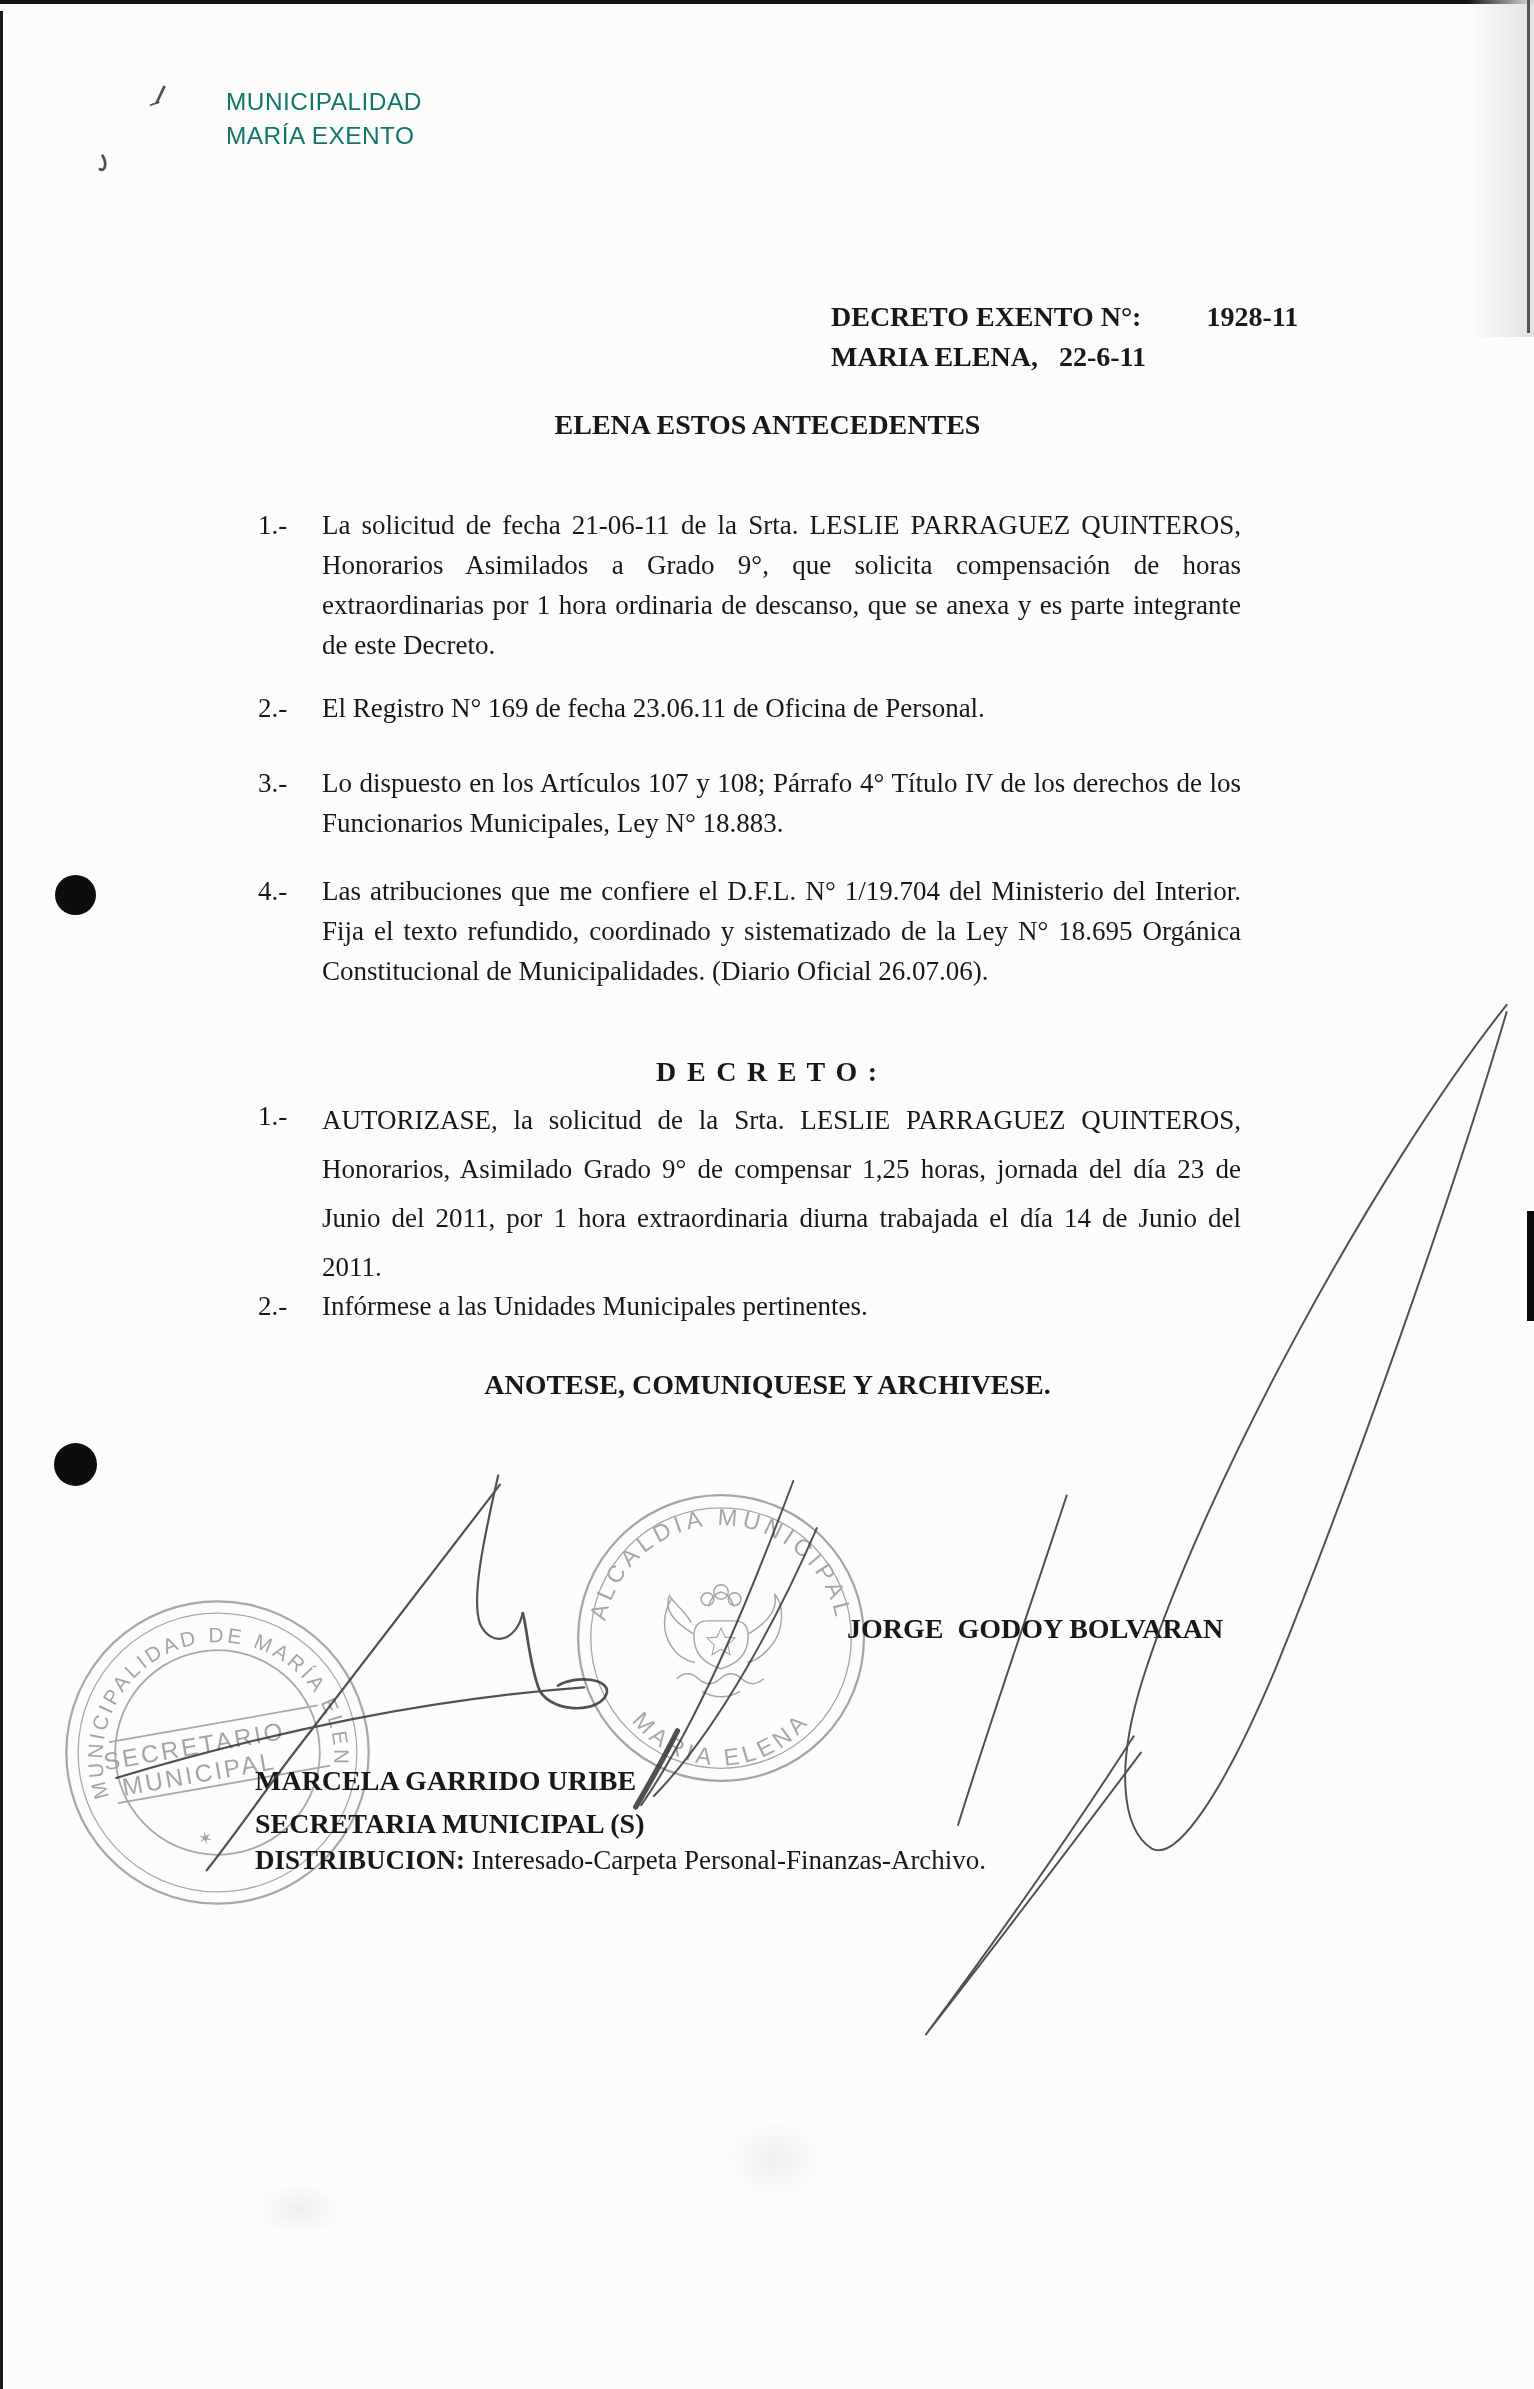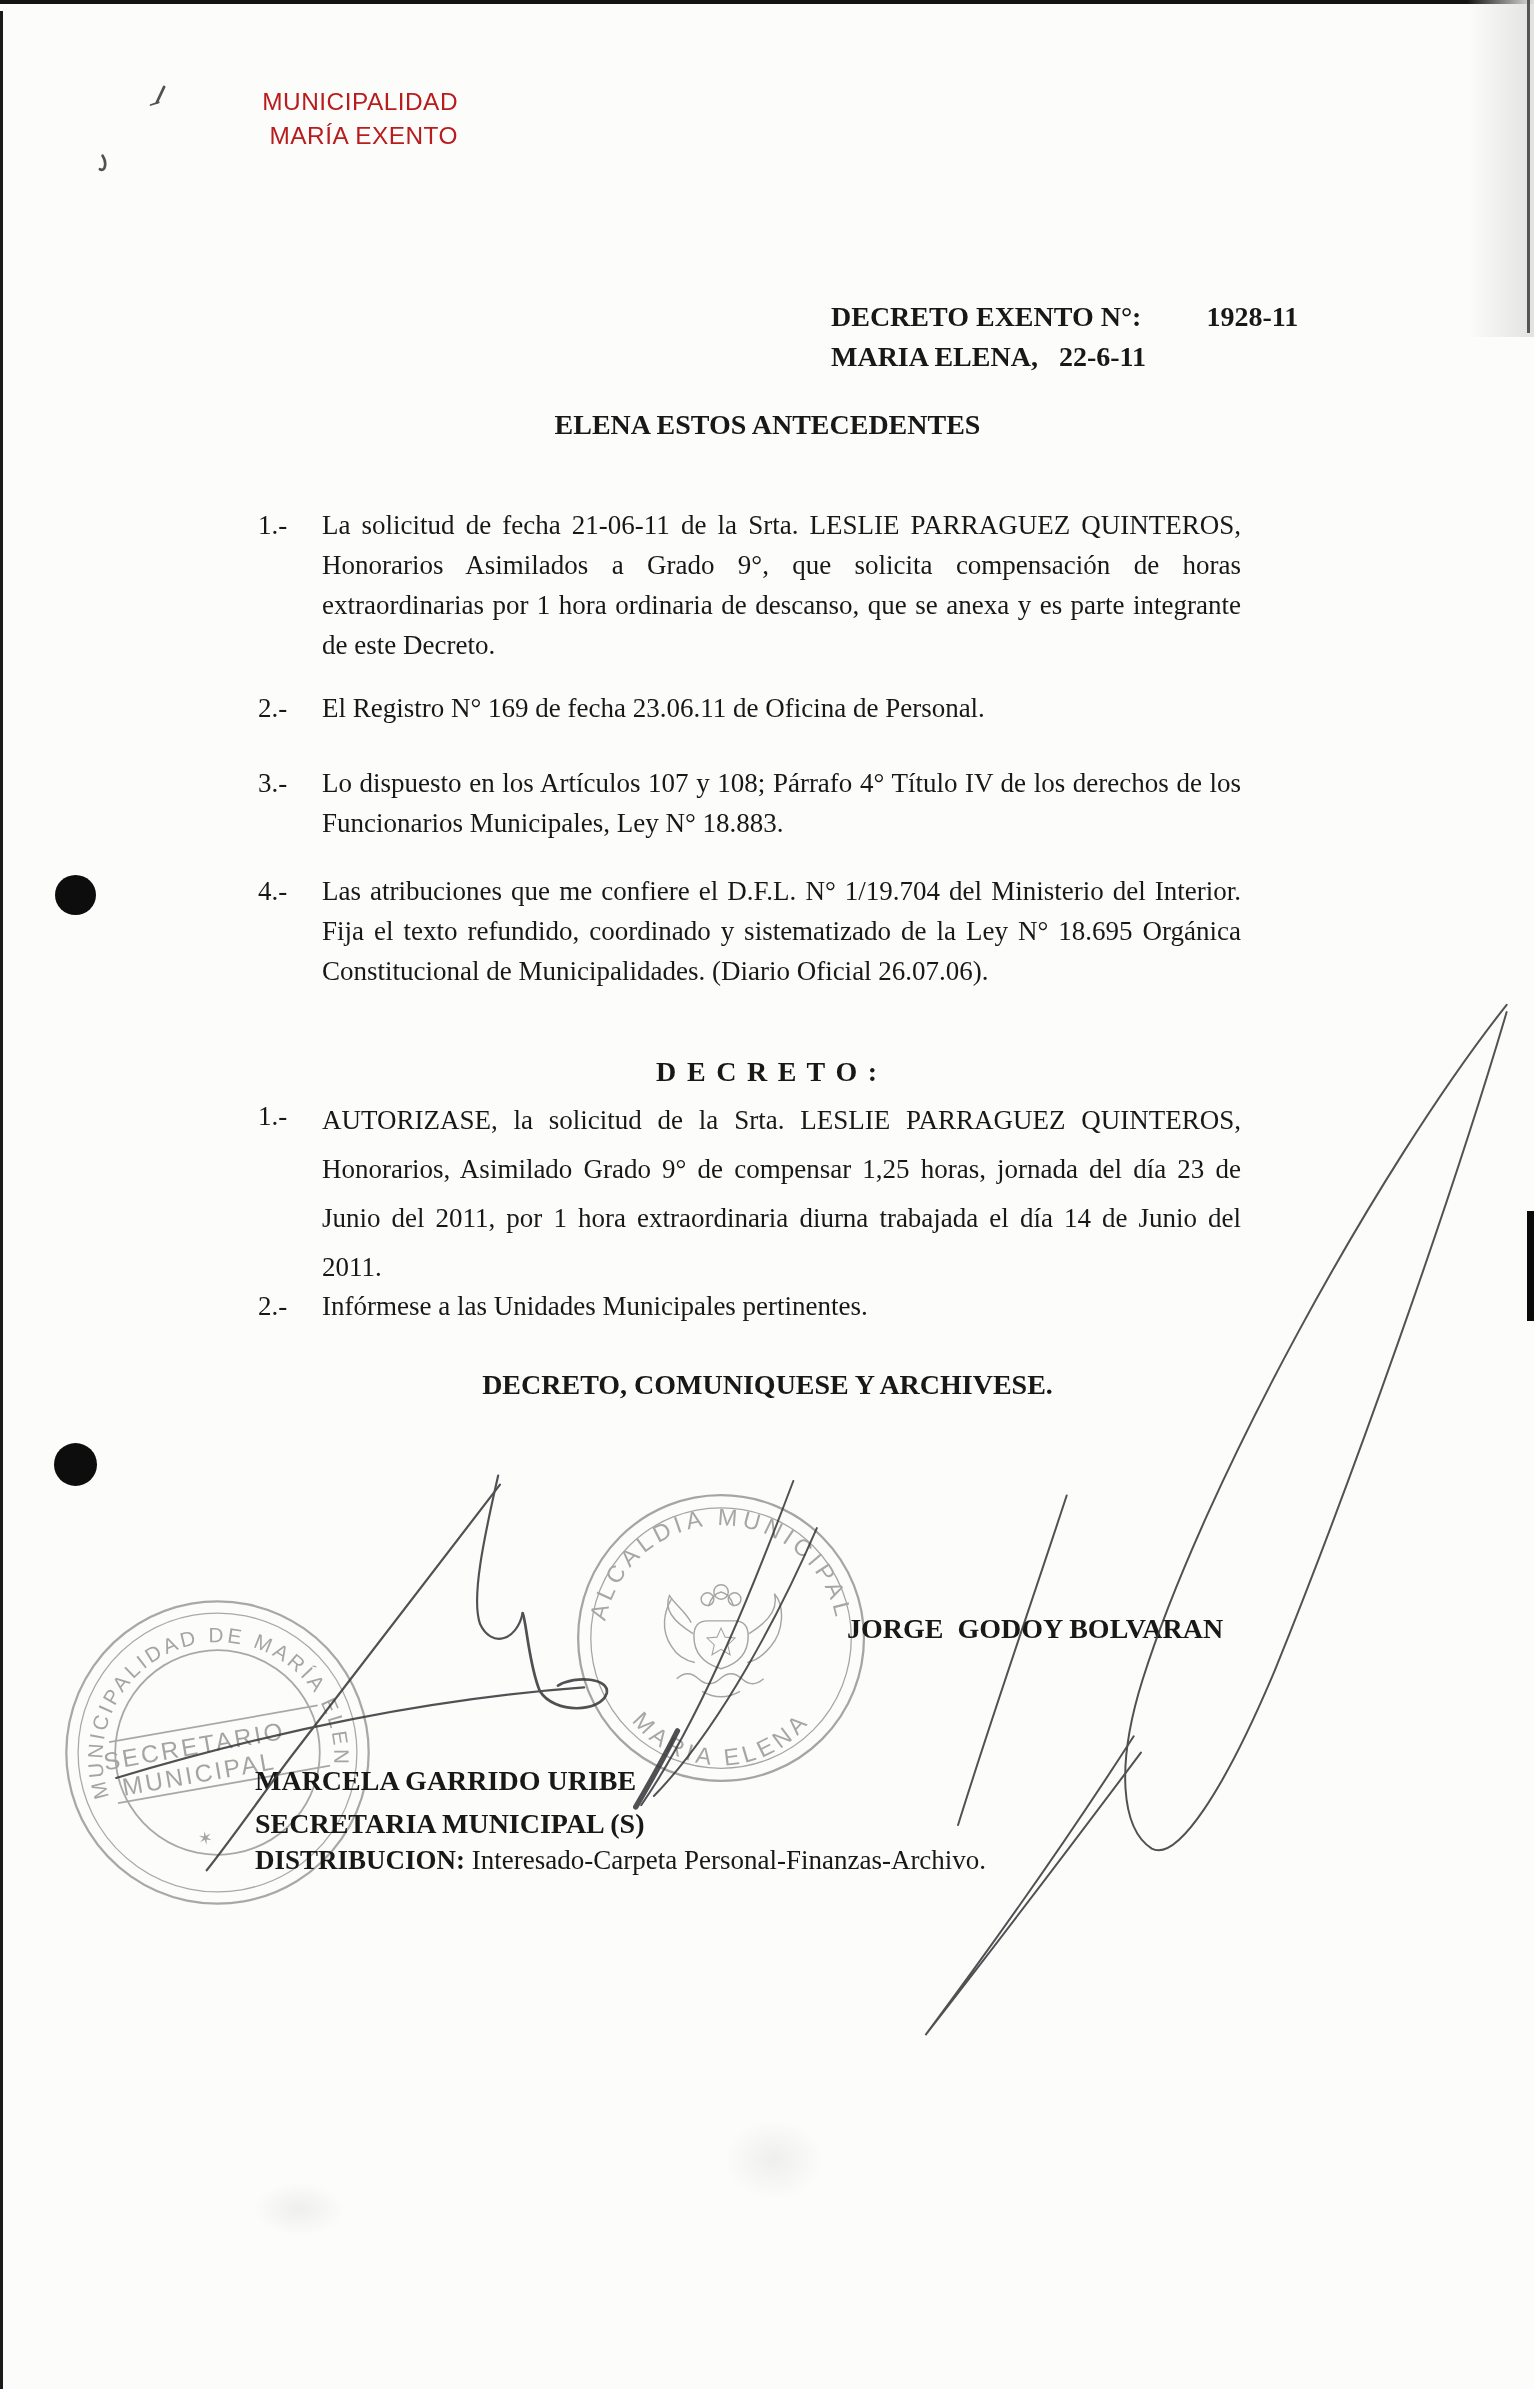--- a/index.html
+++ b/index.html
@@ -15,23 +15,23 @@
   .edge-top{position:absolute;left:0;top:0;width:100%;height:3.6px;background:#141414;}
   .edge-left{position:absolute;left:0;top:11px;width:2.7px;height:2379px;background:#1a1a1a;}
   .corner-shadow{position:absolute;right:0;top:0;width:80px;height:337px;
     background:linear-gradient(to left,#e2e2e0 0%,rgba(236,236,234,0) 85%);}
   .edge-right-line{position:absolute;left:1527px;top:0;width:2.7px;height:333px;background:#555;}
   .edge-right-bar{position:absolute;left:1527px;top:1211px;width:7.2px;height:110px;background:#0b0b0b;}
   .punch{position:absolute;background:#0d0d0d;border-radius:50%;}
   .smudge{position:absolute;border-radius:50%;background:radial-gradient(rgba(60,60,60,.07),rgba(60,60,60,0) 70%);}
 
   
-  .letterhead{position:absolute;left:226px;top:85px;width:232px;text-align:right;
+  .letterhead{position:absolute;left:226px;top:85px;width:232px;text-align:left;
     font-family:"Liberation Sans",sans-serif;font-size:24.4px;line-height:34px;
-    color:#b91c1c;letter-spacing:0.5px;}
+    color:#0f766e;letter-spacing:0.5px;}
 
   
   .decree-head{position:absolute;left:831px;top:297px;font-weight:bold;font-size:28px;line-height:40px;}
   .decree-head .row{display:flex;gap:65px;}
   .pre{white-space:pre;}
 
   .heading{position:absolute;left:258px;width:1019px;text-align:center;
     font-weight:bold;font-size:28px;}
 
   
@@ -149,21 +149,21 @@
 
   <div class="item wide" style="top:1096px;">
     <span class="num">1.-</span>
     <div class="txt">AUTORIZASE, la solicitud de la Srta. LESLIE PARRAGUEZ QUINTEROS, Honorarios, Asimilado Grado 9° de compensar 1,25 horas, jornada del día 23 de Junio del 2011, por 1 hora extraordinaria diurna trabajada el día 14 de Junio del 2011.</div>
   </div>
   <div class="item" style="top:1286px;">
     <span class="num">2.-</span>
     <div class="txt">Infórmese a las Unidades Municipales pertinentes.</div>
   </div>
 
-  <div class="closing">DECRETO, COMUNIQUESE Y ARCHIVESE.</div>
+  <div class="closing">ANOTESE, COMUNIQUESE Y ARCHIVESE.</div>
 
   <div class="sig-name pre" style="left:847px;top:1608px;">JORGE  GODOY BOLVARAN</div>
   <div class="sig-name" style="left:255px;top:1760px;">MARCELA GARRIDO URIBE</div>
   <div class="sig-name" style="left:255px;top:1803px;">SECRETARIA MUNICIPAL (S)</div>
   <div class="dist"><b>DISTRIBUCION:</b><span> Interesado-Carpeta Personal-Finanzas-Archivo.</span></div>
 
   <svg class="overlay" width="1535" height="2389" viewBox="0 0 1695 2639">
     <g stroke="#3a3a3e" fill="none" stroke-linecap="round" opacity=".88">
 
       <g stroke-width="3">

